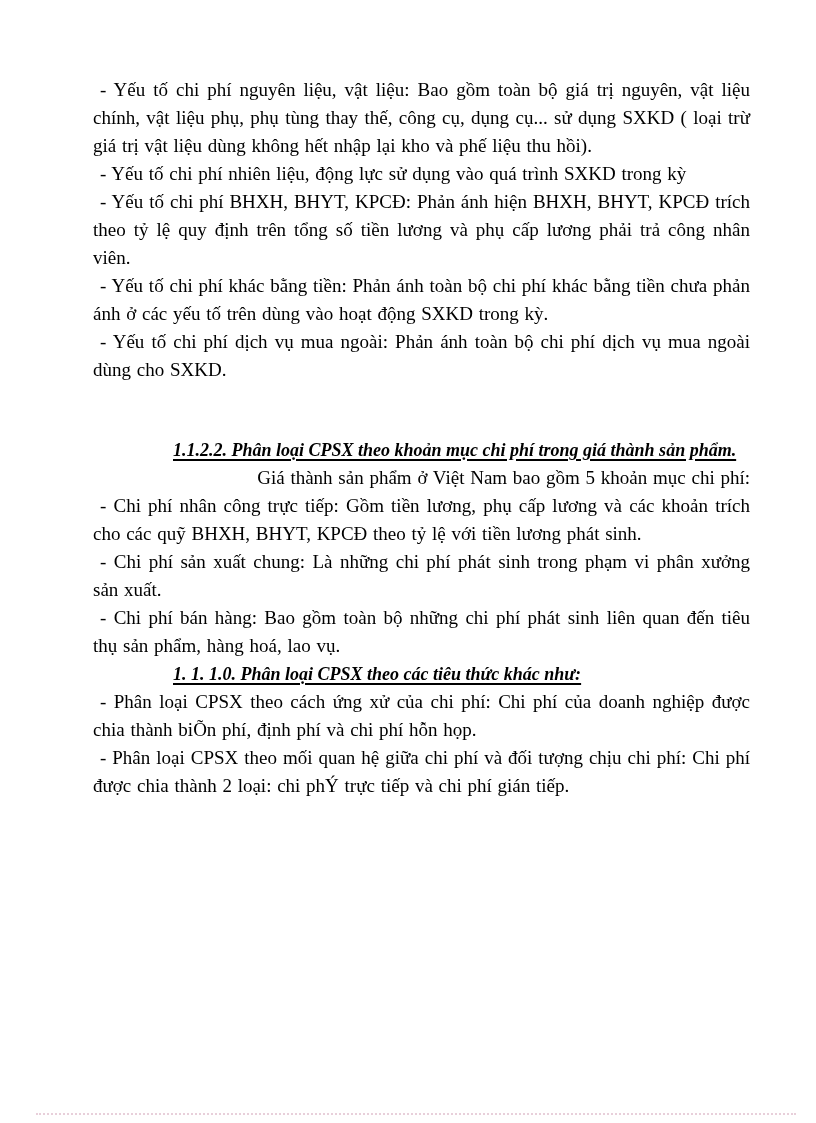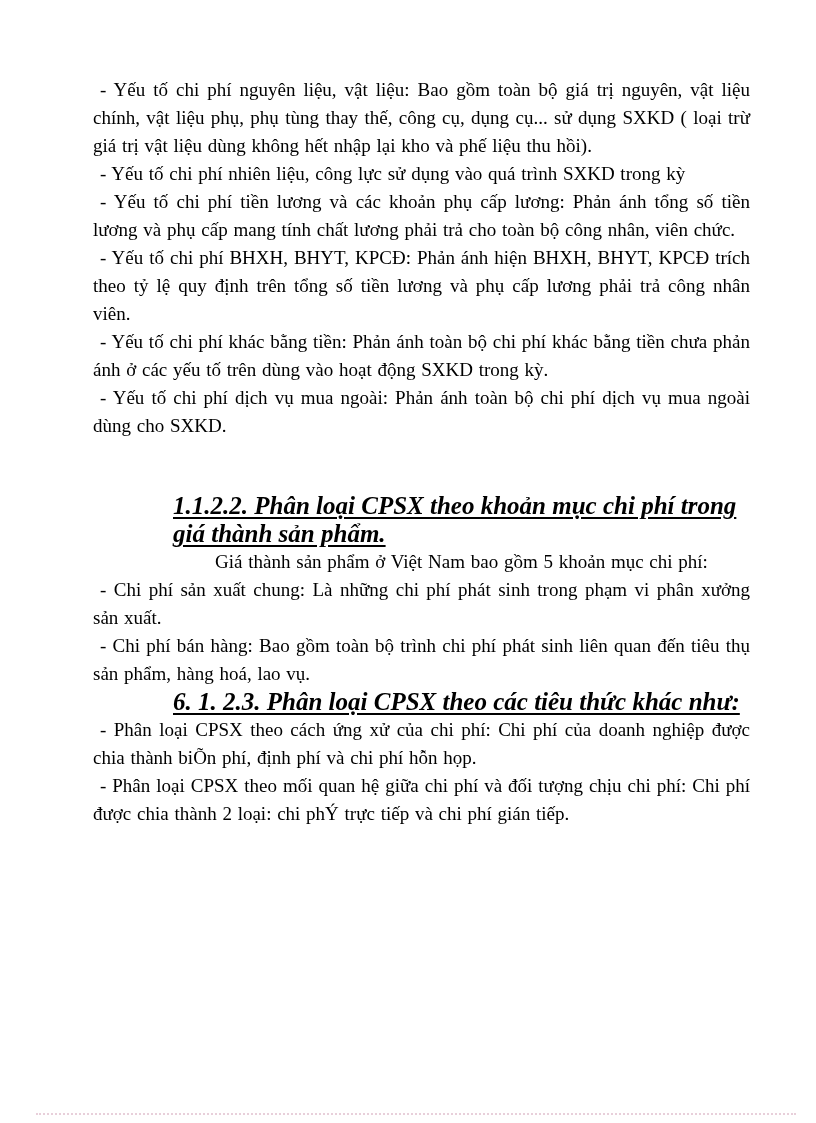--- a/index.html
+++ b/index.html
@@ -28,24 +28,24 @@
     line-height: 28px;
     text-align: justify;
     margin: 0;
     word-spacing: 1px;
   }
   .para.bullet {
     text-indent: 7px;
   }
   .para.lead-indent {
     text-indent: 80px;
-    text-align: center;
+    text-align: right;
   }
   .heading {
-    font-size: 25px;
+    font-size: 18px;
     line-height: 28px;
     font-weight: bold;
     font-style: italic;
     text-decoration: underline;
     text-decoration-thickness: 2px;
     text-underline-offset: 3px;
     margin: 0 0 0 80px;
     text-align: left;
   }
   .heading.gap-before {
@@ -59,31 +59,31 @@
     height: 0;
     border-bottom: 2px dotted rgba(214, 168, 188, 0.55);
   }
 </style>
 </head>
 <body>
 
 <div class="page">
 
   <p class="para bullet">- Yếu tố chi phí nguyên liệu, vật liệu: Bao gồm toàn bộ giá trị nguyên, vật liệu chính, vật liệu phụ, phụ tùng thay thế, công cụ, dụng cụ... sử dụng SXKD ( loại trừ giá trị vật liệu dùng không hết nhập lại kho và phế liệu thu hồi).</p>
-  <p class="para bullet">- Yếu tố chi phí nhiên liệu, công lực sử dụng vào quá trình SXKD trong kỳ</p>
-  <p class="para bullet">- Yếu tố chi phí tiền lương và các khoản phụ cấp lương: Phản ánh tổng số tiền lương và phụ cấp mang tính chất lương phải trả cho toàn bộ công nhân, viên chức.</p>
+  <p class="para bullet">- Yếu tố chi phí nhiên liệu, động lực sử dụng vào quá trình SXKD trong kỳ</p>
   <p class="para bullet">- Yếu tố chi phí BHXH, BHYT, KPCĐ: Phản ánh hiện BHXH, BHYT, KPCĐ trích theo tỷ lệ quy định trên tổng số tiền lương và phụ cấp lương phải trả công nhân viên.</p>
   <p class="para bullet">- Yếu tố chi phí khác bằng tiền: Phản ánh toàn bộ chi phí khác bằng tiền chưa phản ánh ở các yếu tố trên dùng vào hoạt động SXKD trong kỳ.</p>
   <p class="para bullet">- Yếu tố chi phí dịch vụ mua ngoài: Phản ánh toàn bộ chi phí dịch vụ mua ngoài dùng cho SXKD.</p>
 
   <h3 class="heading gap-before">1.1.2.2. Phân loại CPSX theo khoản mục chi phí trong giá thành sản phẩm.</h3>
 
   <p class="para lead-indent">Giá thành sản phẩm ở Việt Nam bao gồm 5 khoản mục chi phí:</p>
+  <p class="para bullet">- Chi phí nhân công trực tiếp: Gồm tiền lương, phụ cấp lương và các khoản trích cho các quỹ BHXH, BHYT, KPCĐ theo tỷ lệ với tiền lương phát sinh.</p>
   <p class="para bullet">- Chi phí sản xuất chung: Là những chi phí phát sinh trong phạm vi phân xưởng sản xuất.</p>
-  <p class="para bullet">- Chi phí bán hàng: Bao gồm toàn bộ trình chi phí phát sinh liên quan đến tiêu thụ sản phẩm, hàng hoá, lao vụ.</p>
+  <p class="para bullet">- Chi phí bán hàng: Bao gồm toàn bộ những chi phí phát sinh liên quan đến tiêu thụ sản phẩm, hàng hoá, lao vụ.</p>
 
-  <h3 class="heading">6. 1. 2.3. Phân loại CPSX theo các tiêu thức khác như:</h3>
+  <h3 class="heading">1. 1. 1.0. Phân loại CPSX theo các tiêu thức khác như:</h3>
 
   <p class="para bullet">- Phân loại CPSX theo cách ứng xử của chi phí: Chi phí của doanh nghiệp được chia thành biÕn phí, định phí và chi phí hỗn họp.</p>
   <p class="para bullet">- Phân loại CPSX theo mối quan hệ giữa chi phí và đối tượng chịu chi phí: Chi phí được chia thành 2 loại: chi phÝ trực tiếp và chi phí gián tiếp.</p>
 
   <div class="bottom-dotted-line"></div>
 </div>
 
 </body></html>

